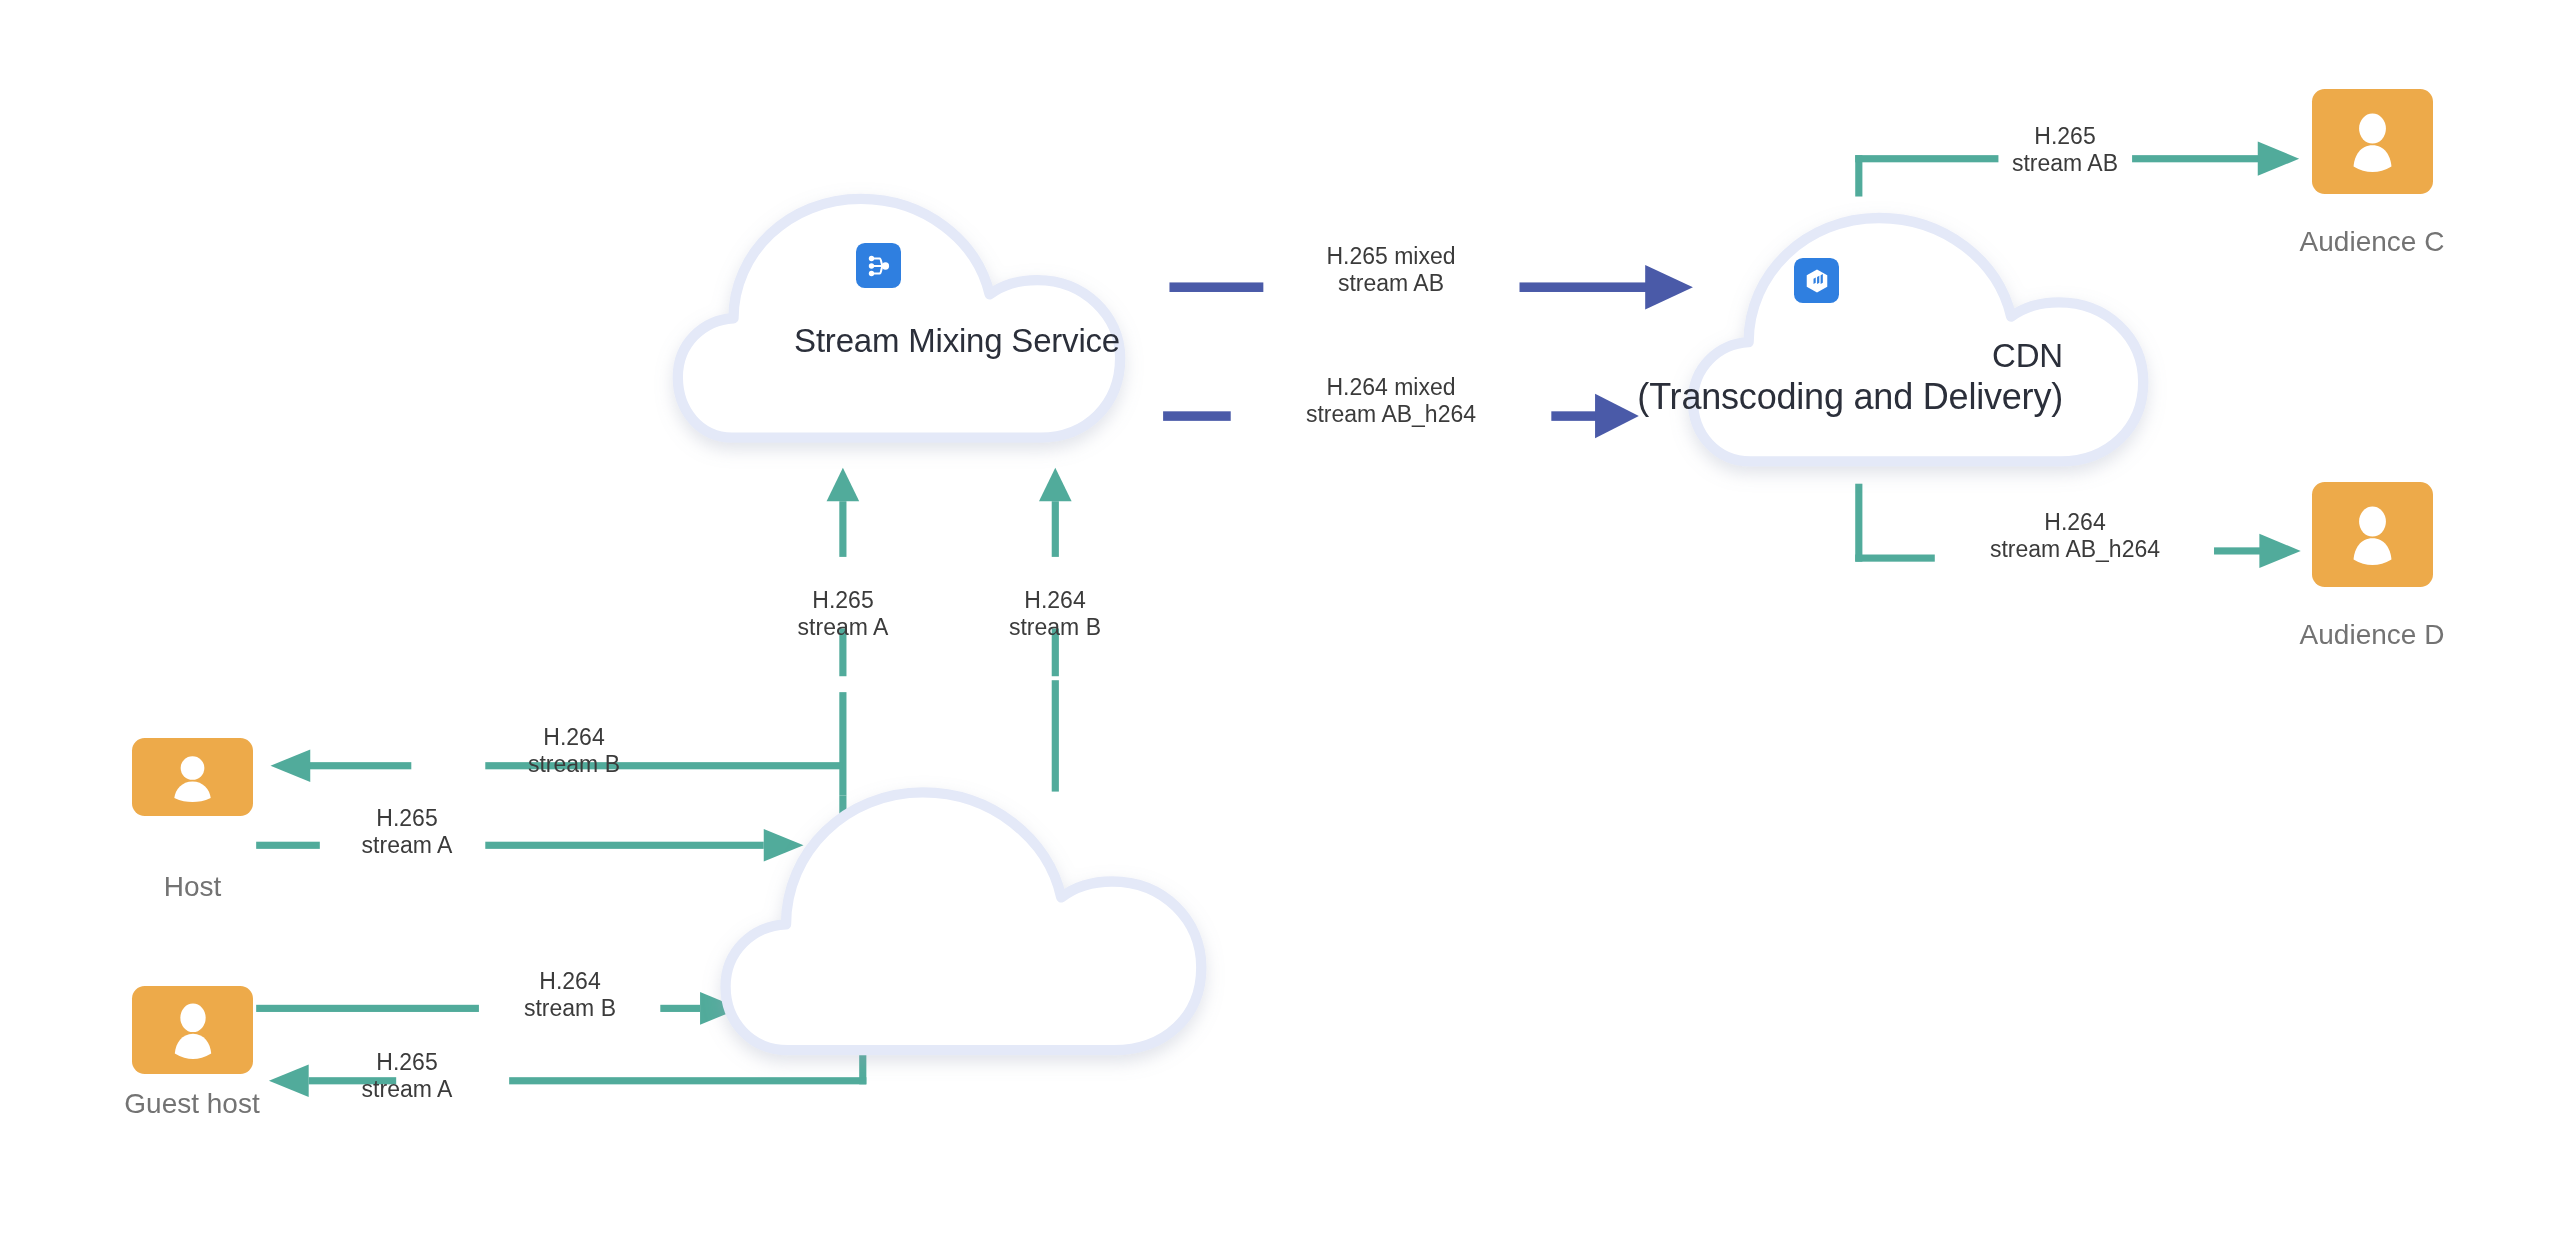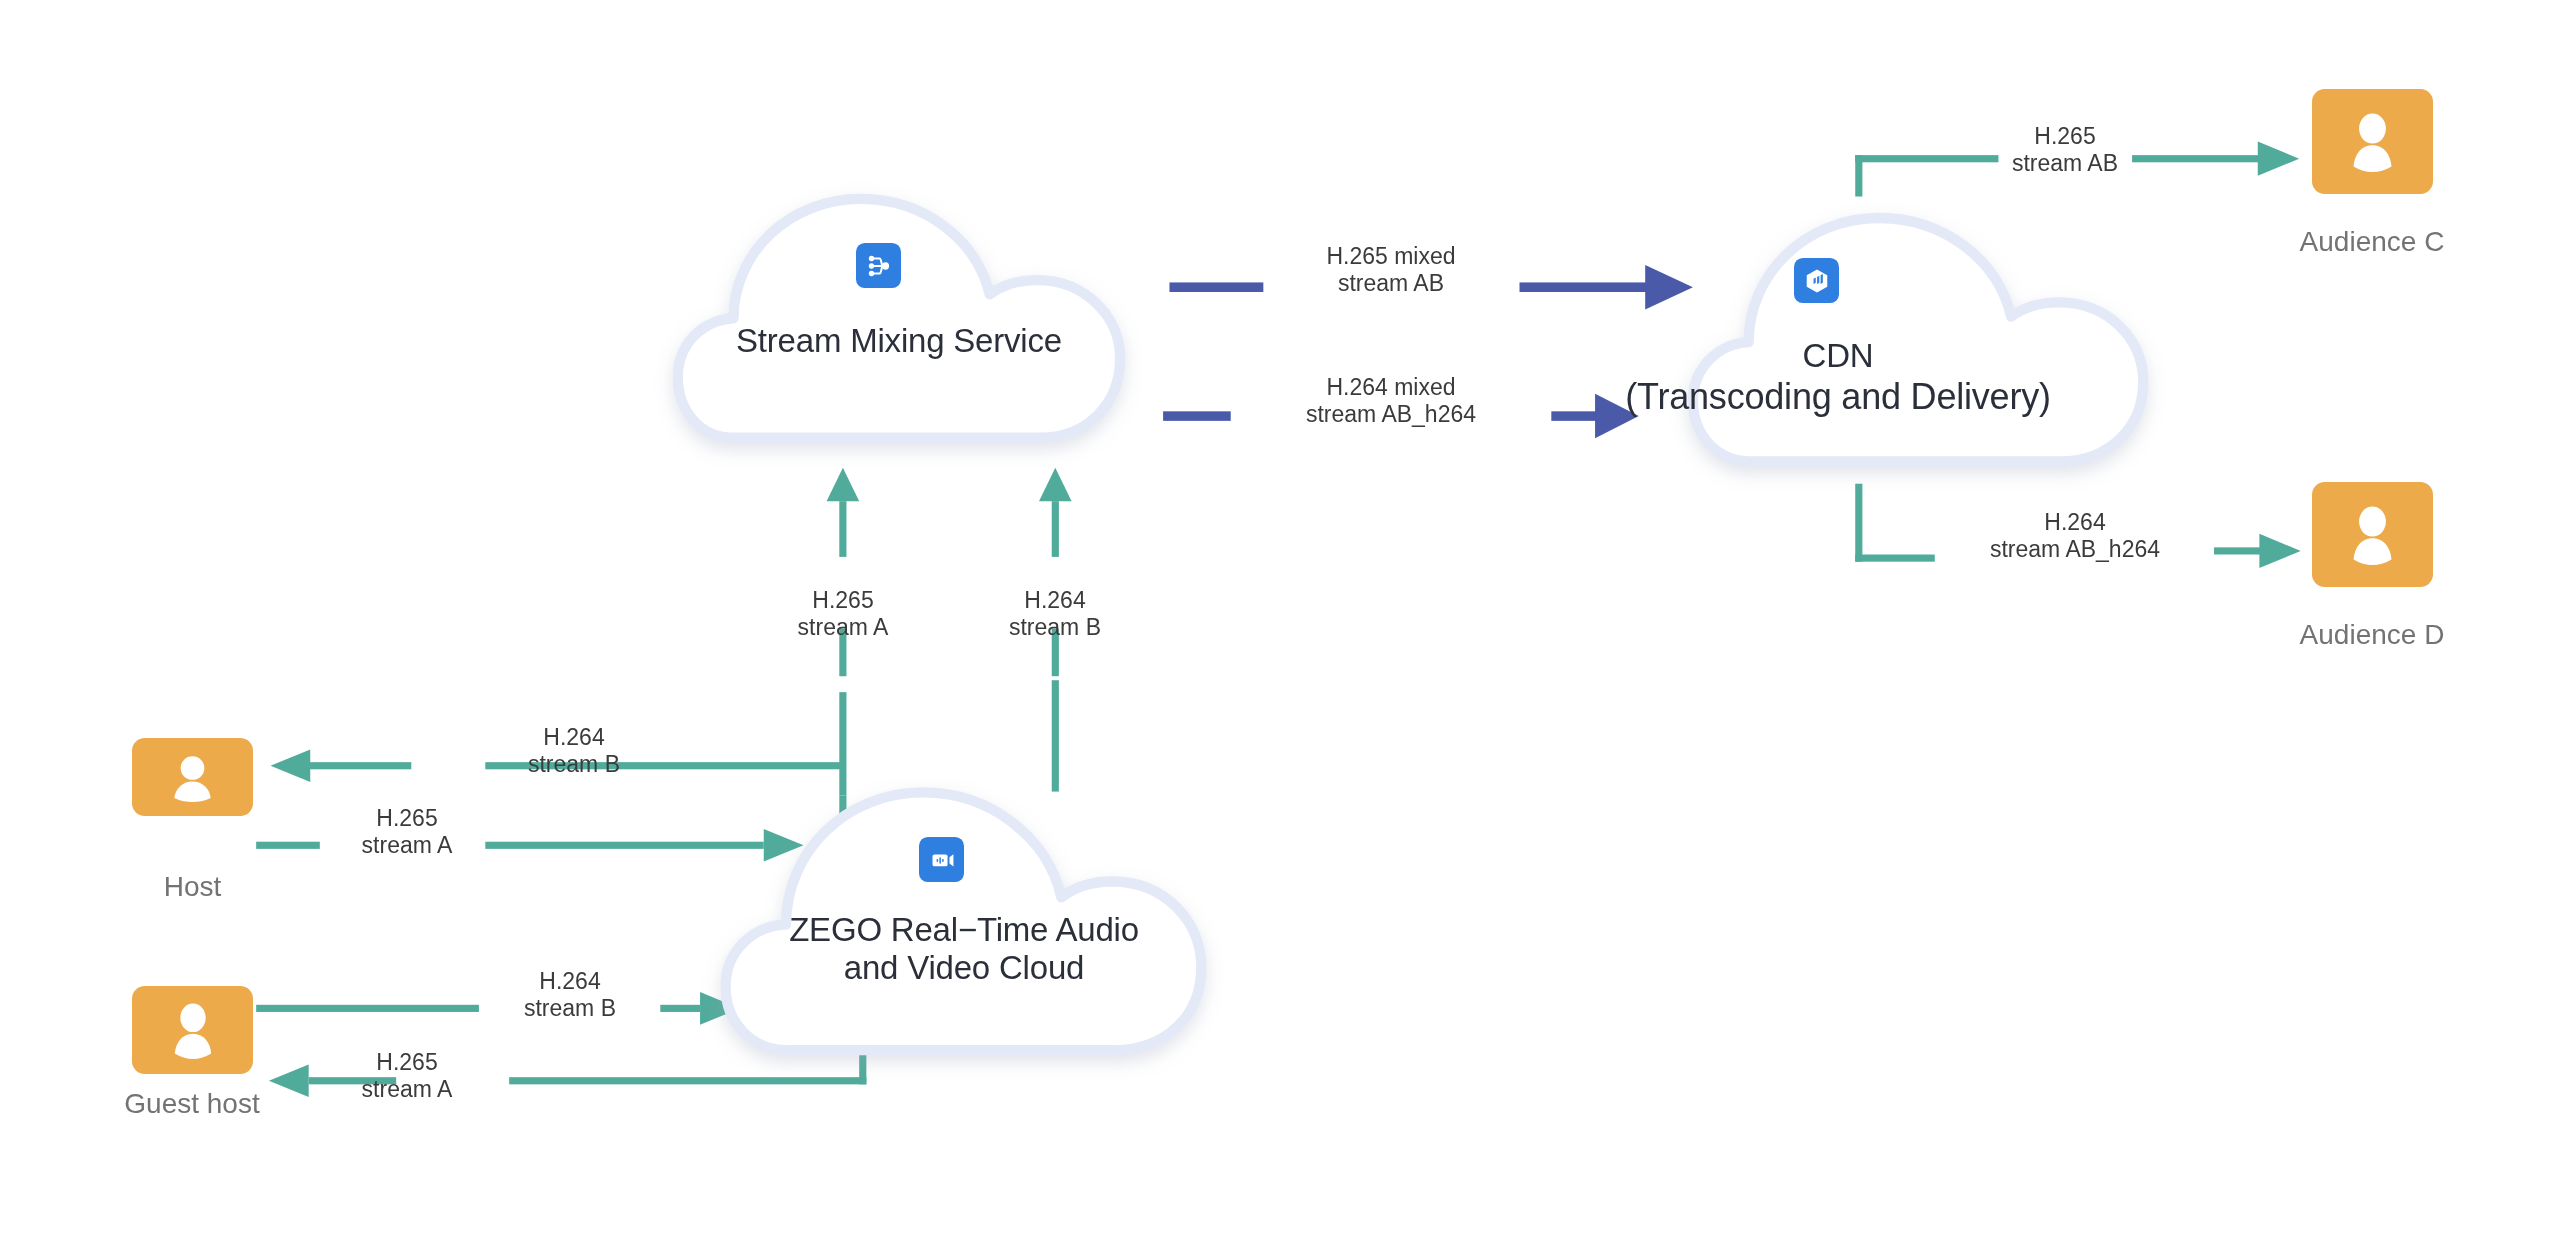--- a/index.html
+++ b/index.html
@@ -26,21 +26,21 @@
   }
 
   
   .cloud {
     position: absolute;
   }
   .cloud-label {
     position: absolute;
     left: 0;
     width: 100%;
-    text-align: center;
+    text-align: right;
     color: #2b2f3a;
     font-size: 33px;
     line-height: 1.14;
     letter-spacing: -0.2px;
     white-space: pre-line;
   }
   .cloud-label.sub {
     font-size: 36px;
   }
 
@@ -224,33 +224,20 @@
         <path d="M19 4.5 L32 11.8 V26.2 L19 33.5 L6 26.2 V11.8 Z" fill="#ffffff"></path>
         <path d="M14.6 22.8 L14.6 16.2 L17.4 14.6 L17.4 21.2 Z" fill="#2f7fe0"></path>
         <path d="M19.1 22.8 L19.1 14.0 L21.9 12.4 L21.9 21.2 Z" fill="#2f7fe0"></path>
         <path d="M23.6 22.8 L23.6 11.8 L26.4 10.2 L26.4 21.2 Z" fill="#2f7fe0"></path>
       </svg>
     </div>
     <div class="cloud-label" style="top:119px;">CDN</div>
     <div class="cloud-label sub" style="top:158px;">(Transcoding and Delivery)</div>
   </div>
 
-  <div class="cloud" style="left:726px; top:792px; width:476px; height:258px;">
-    <div class="app-icon" style="left:193px; top:45px;">
-      <svg width="30" height="30" viewBox="0 0 38 38">
-        <rect x="7" y="12" width="19" height="15" rx="2.4" fill="#ffffff"></rect>
-        <path d="M28.5 15.6 L33.5 11.8 V27.2 L28.5 23.4 Z" fill="#ffffff"></path>
-        <rect x="12.2" y="17.6" width="1.9" height="4" rx="0.9" fill="#2f7fe0"></rect>
-        <rect x="15.7" y="15.6" width="1.9" height="8" rx="0.9" fill="#2f7fe0"></rect>
-        <rect x="19.2" y="17.6" width="1.9" height="4" rx="0.9" fill="#2f7fe0"></rect>
-      </svg>
-    </div>
-    <div class="cloud-label" style="top:119px;">ZEGO Real−Time Audio
-and Video Cloud</div>
-  </div>
 
   <div class="person" style="left:132px; top:738px;">
     <svg width="53" height="49" viewBox="0 0 66 62">
       <circle cx="33" cy="19" r="15" fill="#ffffff"></circle>
       <path d="M33 36 C46 36 55 46 56 57 C48 61 40 62 33 62 C26 62 18 61 10 57 C11 46 20 36 33 36 Z" fill="#ffffff"></path>
     </svg>
   </div>
   <div class="person-label" style="left:132px; top:871px; width:121px;">Host</div>
 
   <div class="person tall" style="left:132px; top:986px; width:121px; height:88px;">

